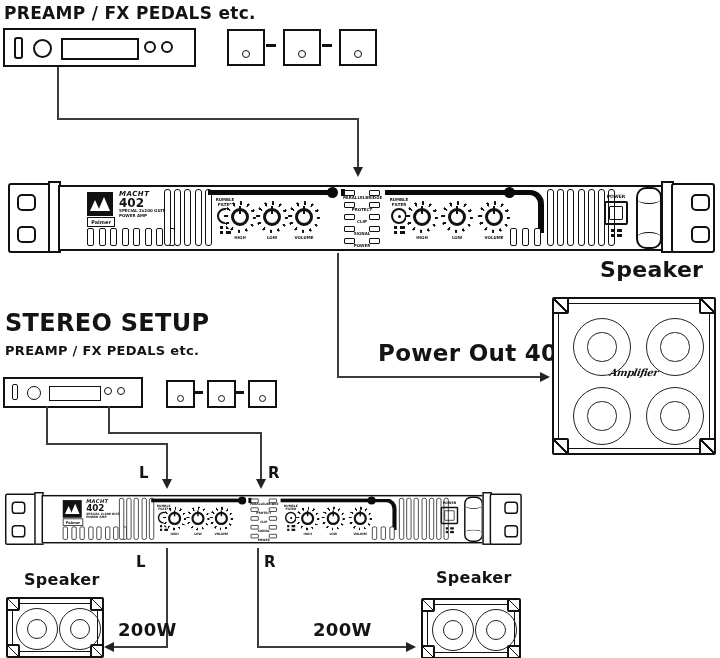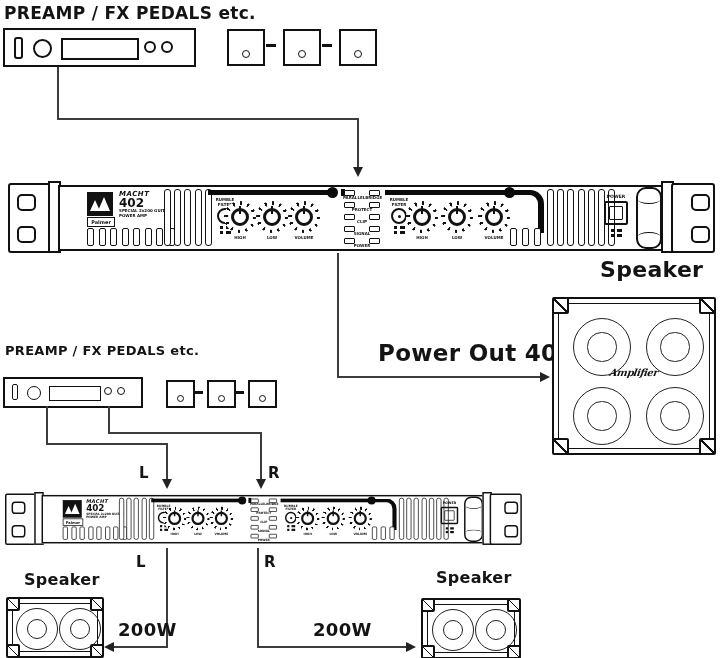--- a/index.html
+++ b/index.html
@@ -284,20 +284,21 @@
     <div class="spk" style="left:92px;top:19px;width:56px;height:56px;"></div>
     <div class="spk" style="left:19px;top:88px;width:56px;height:56px;"></div>
     <div class="spk" style="left:92px;top:88px;width:56px;height:56px;"></div>
     <div class="script" style="top:68px;">Amplifier</div>
     <div class="cnr" style="left:-2px;top:-2px;"></div>
     <div class="cnr" style="right:-2px;top:-2px;"></div>
     <div class="cnr" style="left:-2px;bottom:-2px;"></div>
     <div class="cnr" style="right:-2px;bottom:-2px;"></div>
   </div>
 
+  <div class="abs hand" style="left:5px;top:309px;font-size:24px;">STEREO SETUP</div>
   <div class="abs hand" style="left:5px;top:343px;font-size:13px;">PREAMP / FX PEDALS etc.</div>
 
   <div class="pre" style="left:3px;top:377px;width:136px;height:27px;border-width:2px;">
     <i style="left:7px;top:5px;width:4px;height:14px;border-radius:2px;border-width:1.6px;"></i>
     <i style="left:22px;top:7px;width:12px;height:12px;border-radius:50%;border-width:1.6px;"></i>
     <i style="left:44px;top:7px;width:50px;height:13px;border-width:1.6px;"></i>
     <i style="left:99px;top:8px;width:6px;height:6px;border-radius:50%;border-width:1.6px;"></i>
     <i style="left:112px;top:8px;width:6px;height:6px;border-radius:50%;border-width:1.6px;"></i>
   </div>
 

